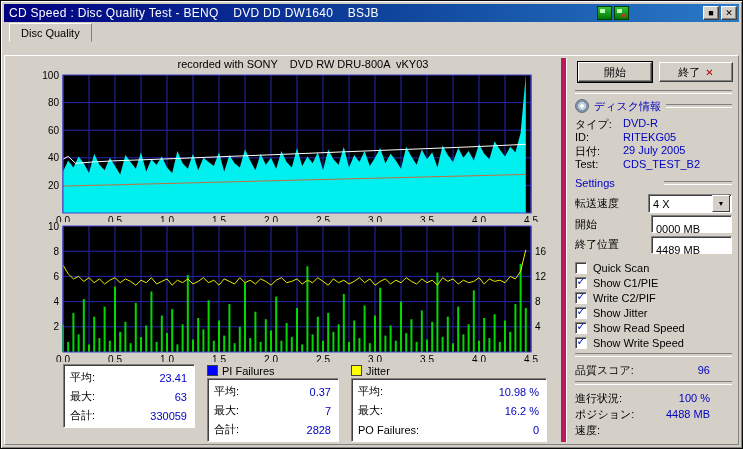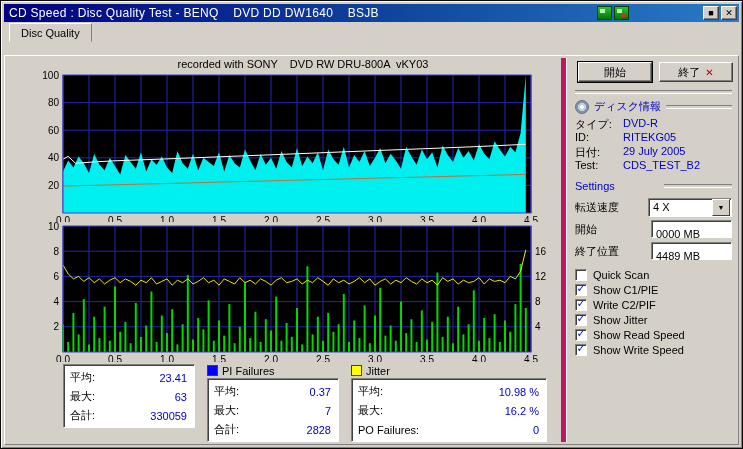--- a/index.html
+++ b/index.html
@@ -444,16 +444,36 @@
           <span>Show Read Speed</span>
         </div>
         <div class="chk-row">
           <span class="chk-box sunken">
               <span class="chk-mark">✓</span>
             </span>
           <span>Show Write Speed</span>
         </div>
       </div>
 
+      <div class="bottom-status">
+        <div class="sep"></div>
+        <div class="status-row">
+          <span class="slab">品質スコア:</span>
+          <span class="sval">96</span>
+        </div>
+        <div class="sep"></div>
+        <div class="status-row">
+          <span class="slab">進行状況:</span>
+          <span class="sval">100 %</span>
+        </div>
+        <div class="status-row">
+          <span class="slab">ポジション:</span>
+          <span class="sval">4488 MB</span>
+        </div>
+        <div class="status-row">
+          <span class="slab">速度:</span>
+          <span class="sval"></span>
+        </div>
+      </div>
 
     </div>
   </div>
 </div>
 
 </body></html>

